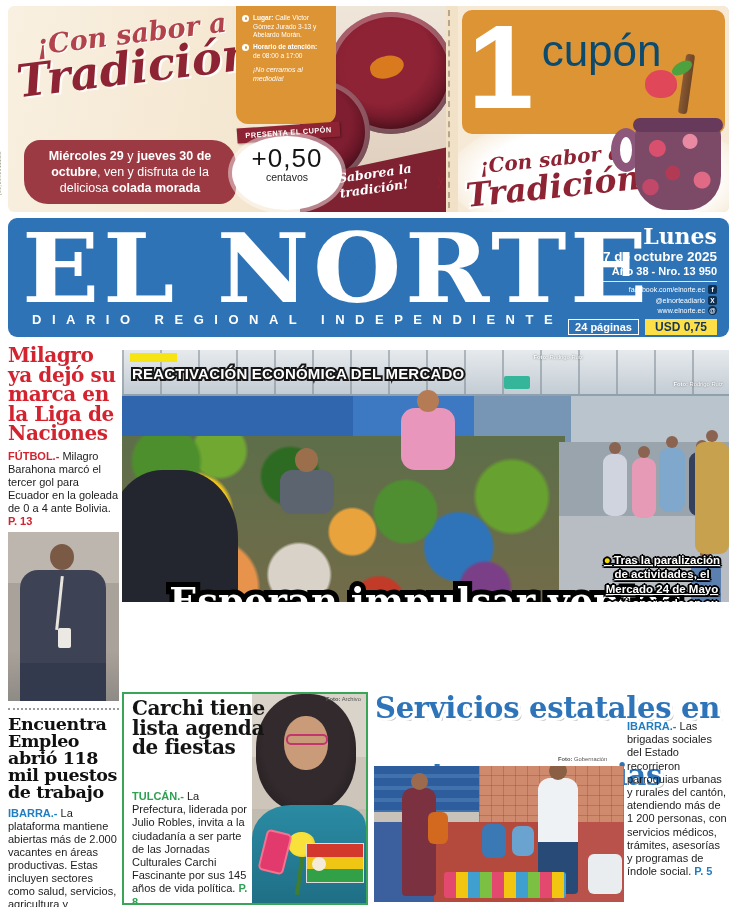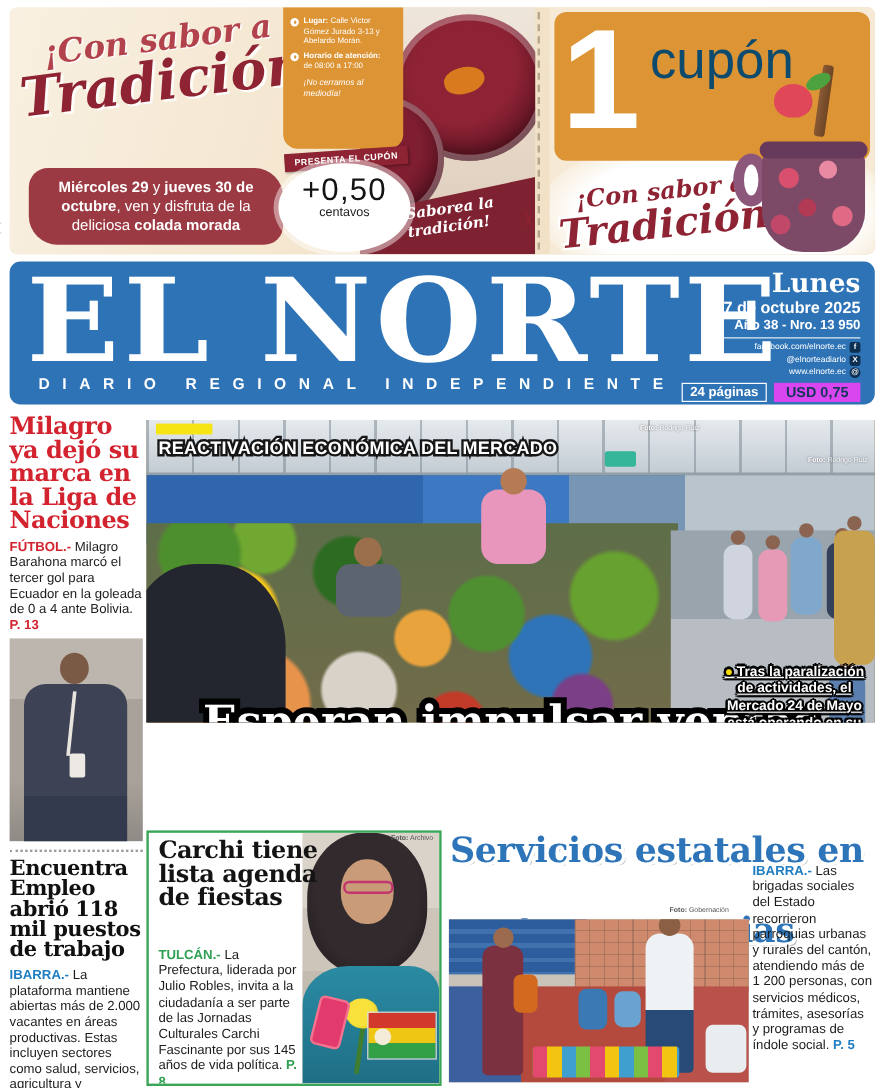--- a/index.html
+++ b/index.html
@@ -92,21 +92,21 @@
   .mh-day{font-family:"DejaVu Serif",serif;font-weight:bold;font-size:22px;line-height:1;}
   .mh-date{font-weight:bold;font-size:13.5px;margin-top:2px;}
   .mh-ed{font-weight:bold;font-size:11px;margin-top:1px;}
   .mh-sep{border-top:1px solid rgba(255,255,255,.85);margin:4px 0 3px 30px;}
   .soc-row{display:flex;justify-content:flex-end;align-items:center;gap:3px;font-size:7px;margin-bottom:1.5px;}
   .soc-ic{width:9px;height:9px;background:#0d2f52;color:#fff;font-size:6.5px;font-weight:bold;line-height:9px;
       text-align:center;border-radius:2px;}
   .soc-ic.round{border-radius:50%;}
   .mh-badges{display:flex;justify-content:flex-end;gap:6px;margin-top:4px;}
   .badge-pages{border:1.5px solid #fff;color:#fff;font-weight:bold;font-size:11px;padding:1px 6px;}
-  .badge-price{background:#d946ef;color:#15365c;font-weight:bold;font-size:12px;padding:1px 10px;}
+  .badge-price{background:#fde047;color:#15365c;font-weight:bold;font-size:12px;padding:1px 10px;}
 
   
   .leftcol{left:8px;top:346px;width:111px;}
   .h-slab{font-family:"DejaVu Serif",serif;font-weight:bold;line-height:.98;letter-spacing:-.4px;}
   .milagro-h{font-size:20px;color:#d2232f;}
   .body-sm{font-size:11px;line-height:1.18;color:#1c1c1c;margin-top:6px;}
   .lead-red{color:#d2232f;font-weight:bold;}
   .lead-blue{color:#1f7dc2;font-weight:bold;}
   .lead-green{color:#2fa053;font-weight:bold;}
   .ref-red{color:#d2232f;font-weight:bold;}

